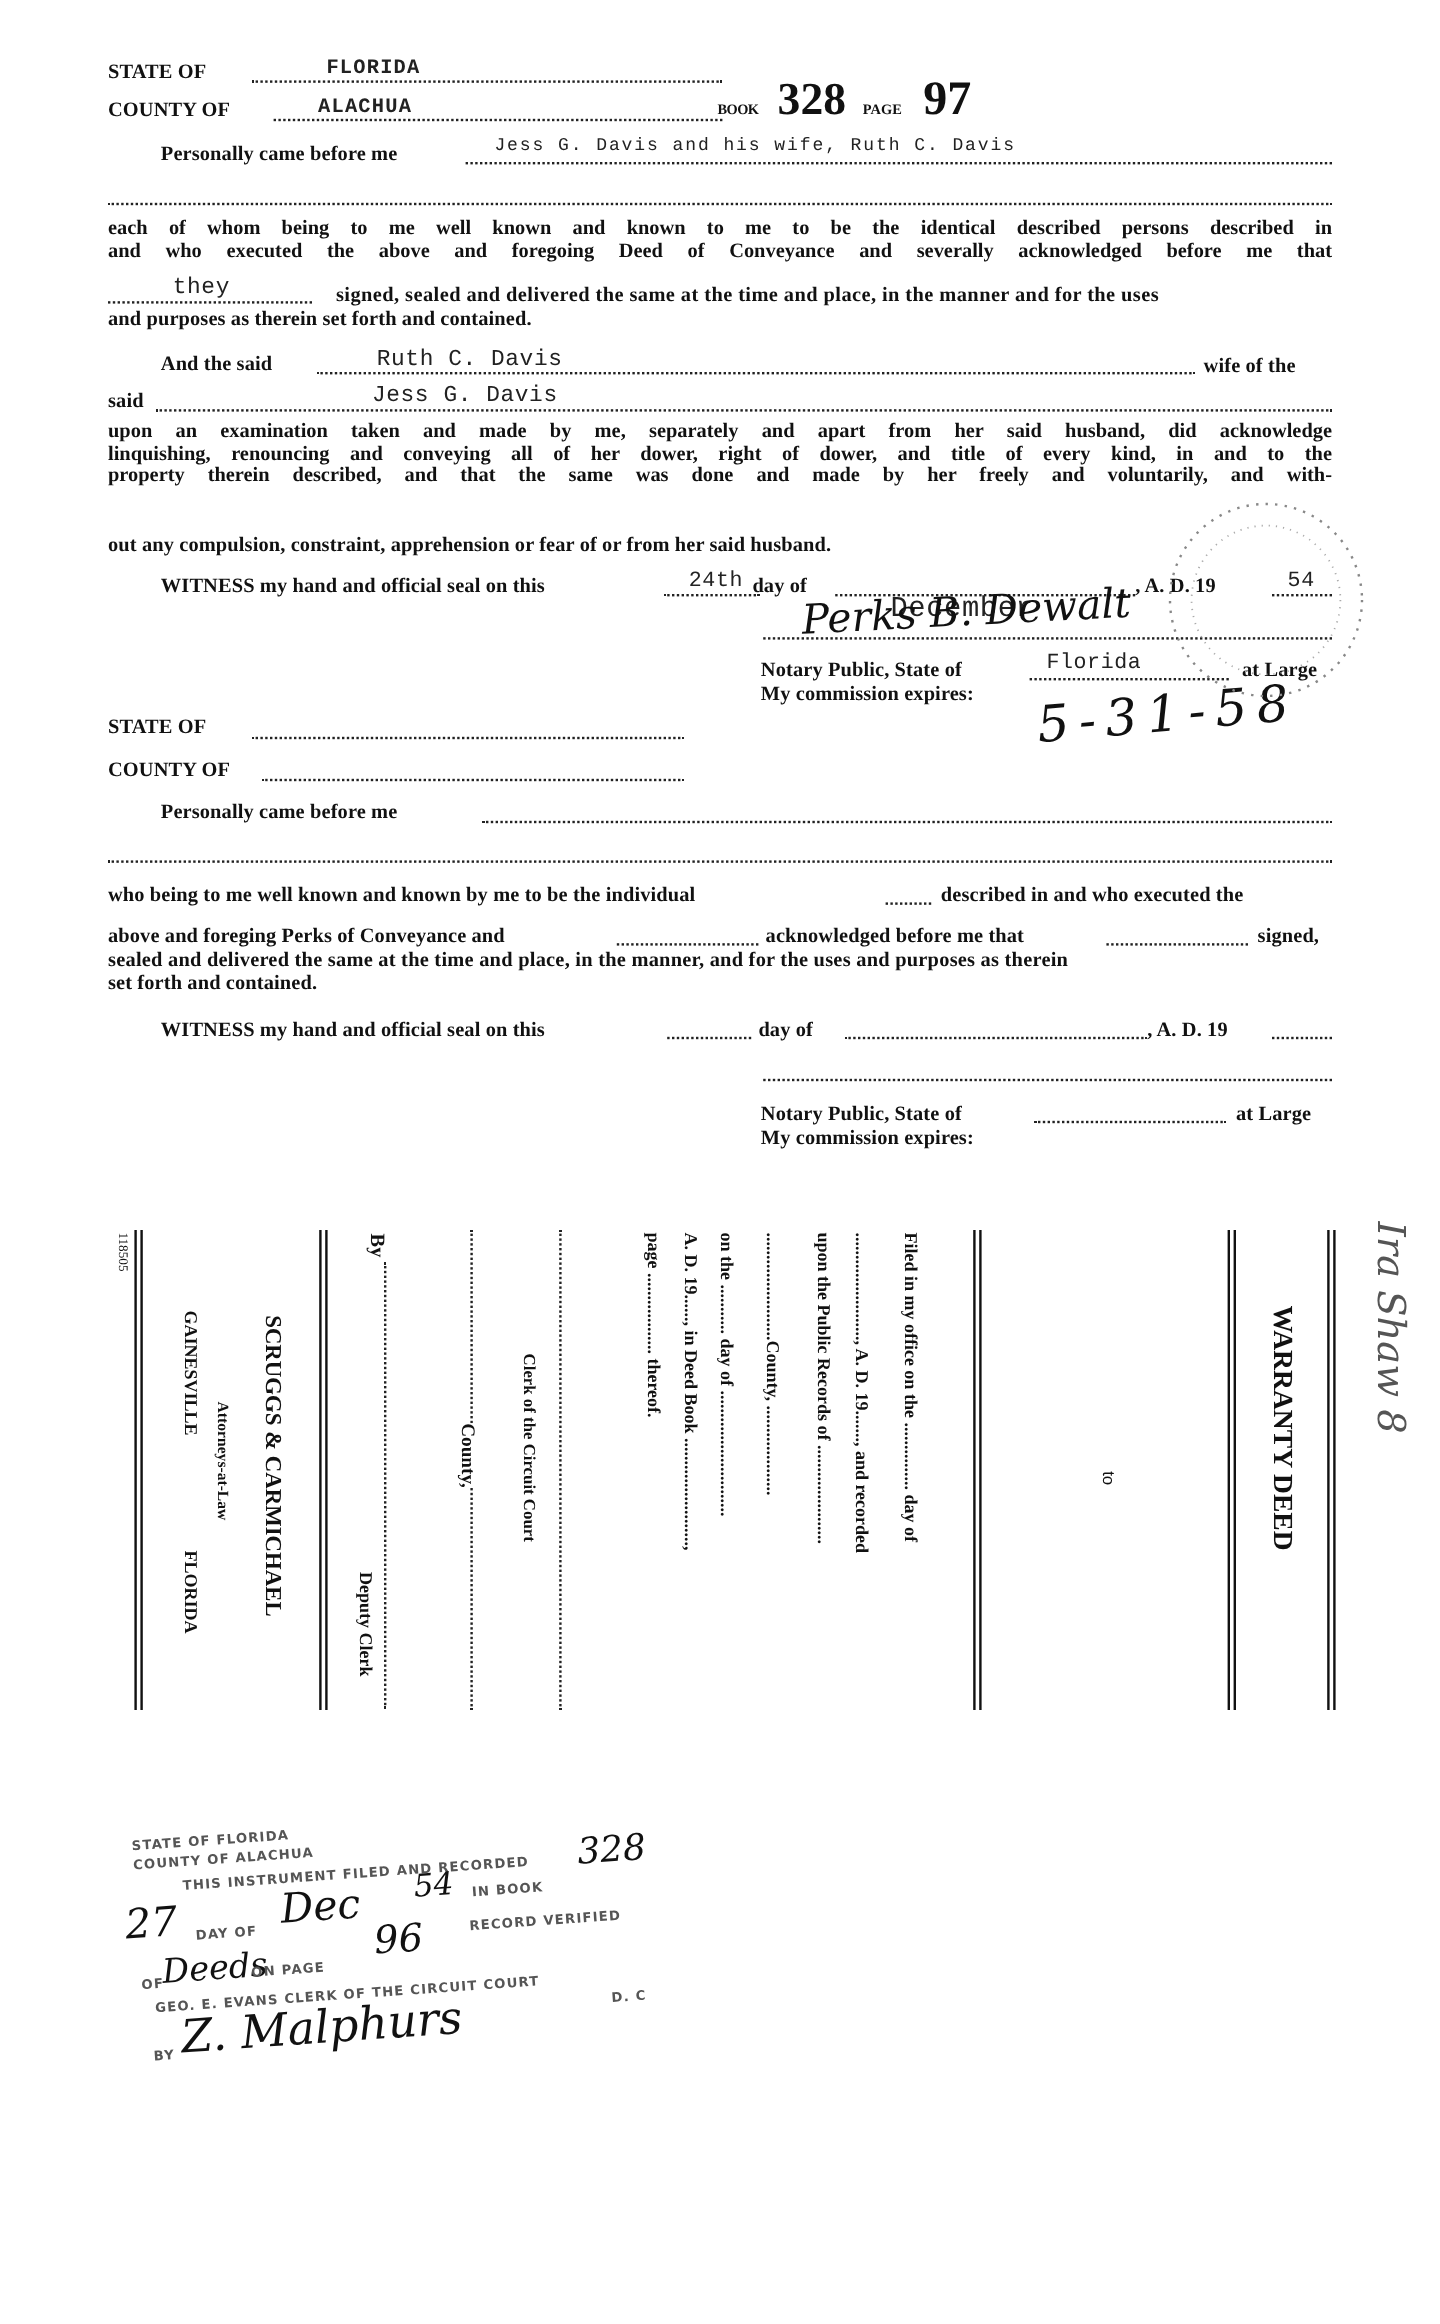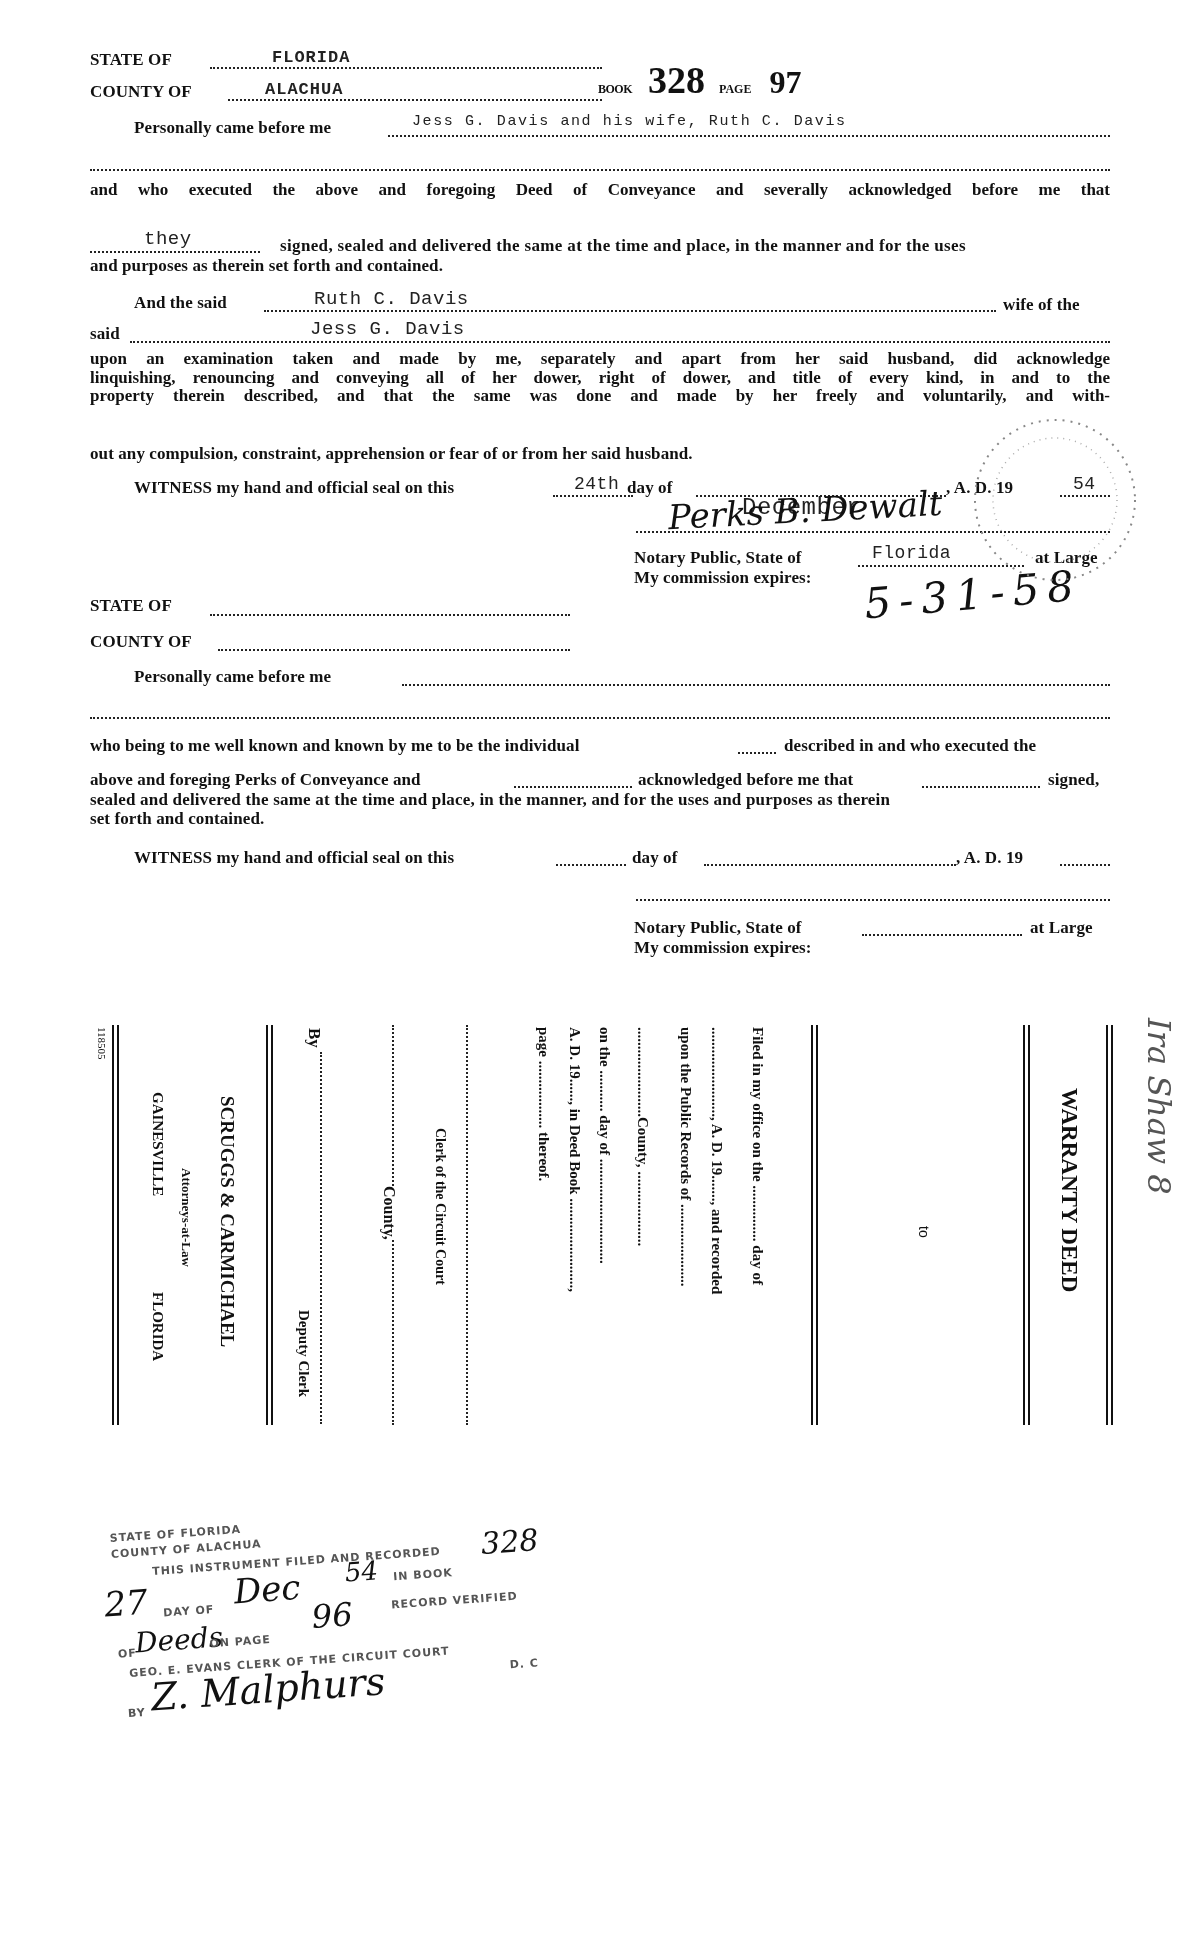--- a/index.html
+++ b/index.html
@@ -17,39 +17,40 @@
   .vdots { position: absolute; width: 0; border-left: 2px dotted #222; }
   .stamp { font-family: "DejaVu Sans", sans-serif; font-weight: bold; color: #555; font-size: 11px; letter-spacing: 1px; }
 </style>
 </head>
 <body>
 
 <div class="abs" style="left:598px; top:58px;">
   <span class="serif" style="font-size:12px; font-weight:bold; letter-spacing:-0.5px; margin-right:12px;">BOOK</span>
   <span class="serif" style="font-size:38px; font-weight:bold; margin-right:10px;">328</span>
   <span class="serif" style="font-size:12px; font-weight:bold; margin-right:14px;">PAGE</span>
-  <span class="serif" style="font-size:32px; font-weight:bold;text-align:center;">97</span>
+  <span class="serif" style="font-size:40px; font-weight:bold;text-align:center;">97</span>
 </div>
 
 <div>
   <div class="abs serif lbl" style="left:90px; top:50px;">STATE OF</div>
   <div class="dots" style="left:210px; top:67px; width:392px;"></div>
   <div class="abs fill" style="left:272px; top:48px; font-weight:bold; letter-spacing:1px;">FLORIDA</div>
 
   <div class="abs serif lbl" style="left:90px; top:82px;">COUNTY OF</div>
   <div class="dots" style="left:228px; top:99px; width:374px;"></div>
   <div class="abs fill" style="left:265px; top:80px; font-weight:bold; letter-spacing:1px;">ALACHUA</div>
 
   <div class="abs serif lbl" style="left:134px; top:118px;">Personally came before me</div>
   <div class="dots" style="left:388px; top:135px; width:722px;"></div>
   <div class="abs fill" style="left:412px; top:113px; font-size:15px; letter-spacing:1.6px;">Jess G. Davis and his wife, Ruth C. Davis</div>
 
   <div class="dots" style="left:90px; top:169px; width:1020px;"></div>
 
   <div class="para" style="left:90px; top:181px; width:1020px;">
+    <span class="line">each of whom being to me well known and known to me to be the identical described persons described in</span>
     <span class="line">and who executed the above and foregoing Deed of Conveyance and severally acknowledged before me that</span>
   </div>
 
   <div class="dots" style="left:90px; top:251px; width:170px;"></div>
   <div class="abs fill" style="left:144px; top:228px; font-size:19px;">they</div>
   <div class="abs serif lbl" style="left:280px; top:236px; letter-spacing:0.35px;">signed, sealed and delivered the same at the time and place, in the manner and for the uses</div>
   <div class="abs serif lbl" style="left:90px; top:256px;">and purposes as therein set forth and contained.</div>
 
   <div class="abs serif lbl" style="left:134px; top:293px;">And the said</div>
   <div class="dots" style="left:264px; top:310px; width:732px;"></div>

